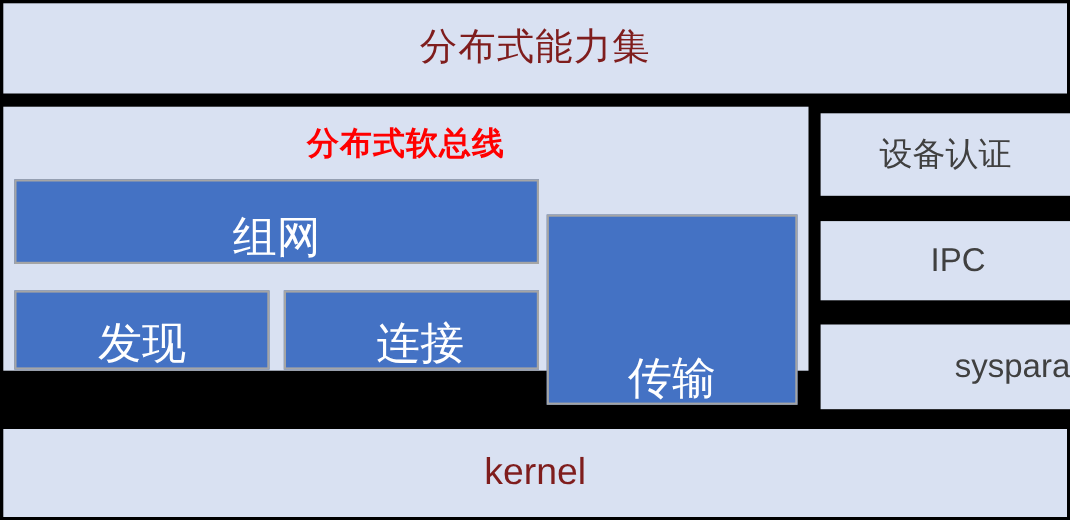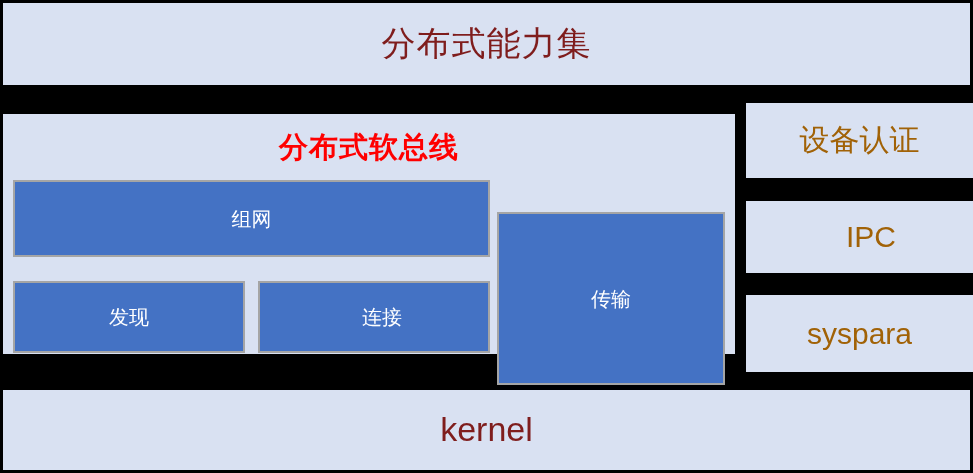--- a/index.html
+++ b/index.html
@@ -40,21 +40,21 @@
     width: 967px;
     height: 82px;
     font-size: 34px;
     letter-spacing: 1px;
   }
 
   
   #softbus-panel {
     position: absolute;
     left: 3px;
-    top: 114px;
+    top: 97px;
     width: 732px;
     height: 240px;
     background: #D9E1F2;
     box-sizing: border-box;
   }
   #softbus-title {
     position: absolute;
     left: 0;
     top: 14px;
     width: 732px;
@@ -64,49 +64,49 @@
     font-weight: bold;
     letter-spacing: 1px;
   }
 
   .bluebox {
     position: absolute;
     background: #4472C4;
     border: 2px solid #A5A5A5;
     box-sizing: border-box;
     display: flex;
-    align-items: center;
+    align-items: flex-end;
     justify-content: center;
     color: #FFFFFF;
-    font-size: 20px;
+    font-size: 40px;
     text-align: center;
     line-height: 1.1;
   }
   #box-networking { left: 10px;  top: 66px;  width: 477px; height: 77px; }
-  #box-discovery  { left: 10px;  top: 167px; width: 232px; height: 72px; font-family: Liberation Serif, serif; }
+  #box-discovery  { left: 10px;  top: 167px; width: 232px; height: 72px; }
   #box-connection { left: 255px; top: 167px; width: 232px; height: 72px; padding-left: 16px; }
   #box-transport  { left: 494px; top: 66px;  width: 228px; height: 173px; margin-top: 32px; }
 
   
   .service-box {
     position: absolute;
     left: 746px;
     width: 227px;
     background: #D9E1F2;
     box-sizing: border-box;
     display: flex;
     align-items: center;
     justify-content: center;
-    color: #a16207;
+    color: #404040;
     font-size: 30px;
     text-align: center;
   }
   #svc-auth    { top: 103px; height: 75px; }
   #svc-ipc     { top: 201px; height: 72px; padding-left: 23px; }
-  #svc-syspara { top: 295px; height: 77px; }
+  #svc-syspara { top: 295px; height: 77px; justify-content: flex-end; }
 
   
   #kernel-band {
     left: 3px;
     top: 390px;
     width: 967px;
     height: 80px;
     font-size: 34px;
   }
 </style>

